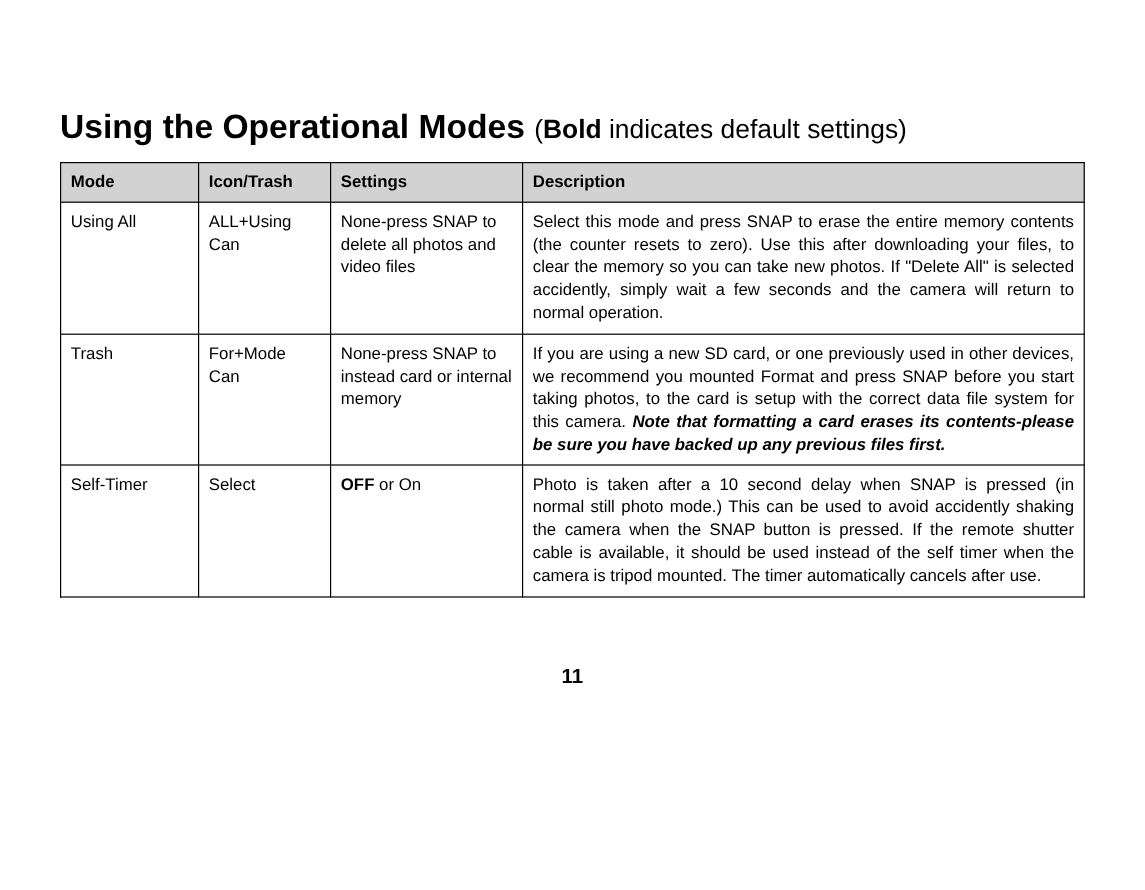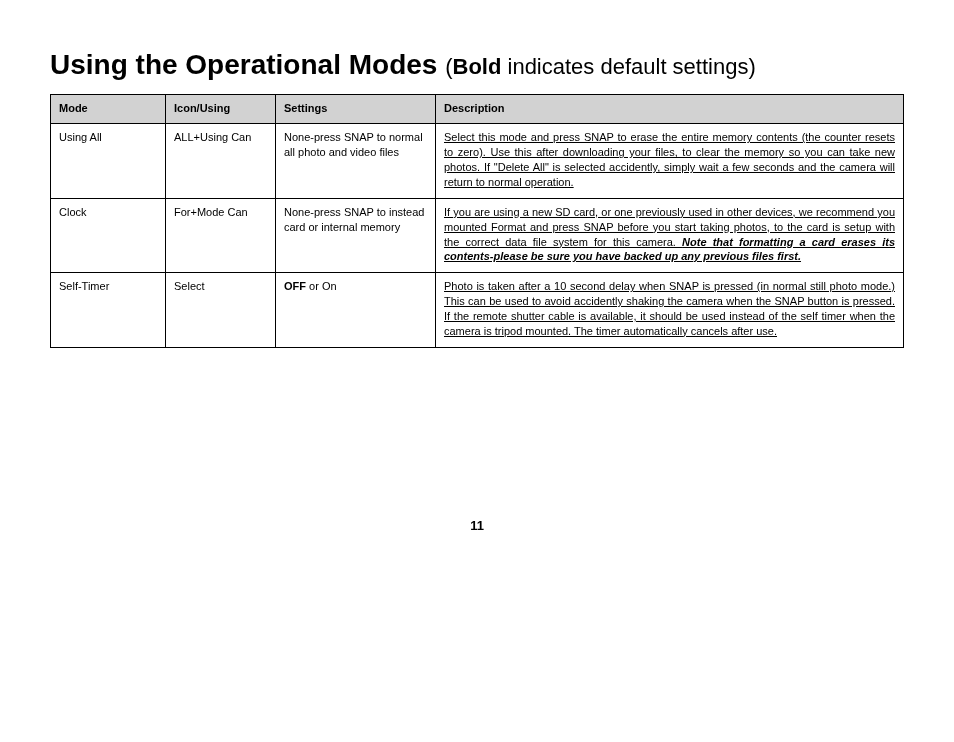--- a/index.html
+++ b/index.html
@@ -8,20 +8,21 @@
     background: #fff;
     font-family: "Segoe UI", "Helvetica Neue", Arial, sans-serif;
     color: #000;
   }
   .page {
     width: 954px;
     height: 551px;
     box-sizing: border-box;
     padding: 48px 50px 0 50px;
     position: relative;
+    margin-top: 41px;
   }
   .title-line {
     font-size: 28px;
     margin: 0 0 12px 0;
     line-height: 1.2;
   }
   .title-strong {
     font-weight: 700;
   }
   .title-note {
@@ -37,42 +38,41 @@
     table-layout: fixed;
   }
   table.modes col.c1 { width: 115px; }
   table.modes col.c2 { width: 110px; }
   table.modes col.c3 { width: 160px; }
   table.modes col.c4 { }
   table.modes th, table.modes td {
     border: 1px solid #000;
     padding: 6px 8px 8px 8px;
     vertical-align: top;
-    font-size: 11px;
+    font-size: 14px;
     line-height: 1.35;
   }
   table.modes th {
     background: #d2d2d2;
     text-align: left;
     font-weight: 700;
   }
   .justify {
     text-align: justify;
-    text-decoration: underline;
   }
   .b { font-weight: 700; }
   .bi { font-weight: 700; font-style: italic; }
   .page-number {
     position: absolute;
     bottom: 18px;
     left: 0;
     width: 100%;
     text-align: center;
     font-weight: 700;
-    font-size: 13px;
+    font-size: 17px;
   }
 </style>
 </head>
 <body>
 
 <div class="page">
 
   <h1 class="title-line">
     <span class="title-strong">Using the Operational Modes</span>
     <span class="title-note">
@@ -83,36 +83,36 @@
   <table class="modes">
     <colgroup>
       <col class="c1">
         <col class="c2">
         <col class="c3">
         <col class="c4">
     </colgroup>
     <thead>
       <tr>
         <th>Mode</th>
-        <th>Icon/Using</th>
+        <th>Icon/Trash</th>
         <th>Settings</th>
         <th>Description</th>
       </tr>
     </thead>
     <tbody>
 
       <tr>
         <td>Using All</td>
         <td>ALL+Using Can</td>
-        <td>None-press SNAP to normal all photo and video files</td>
+        <td>None-press SNAP to delete all photos and video files</td>
         <td class="justify">Select this mode and press SNAP to erase the entire memory contents (the counter resets to zero). Use this after downloading your files, to clear the memory so you can take new photos. If "Delete All" is selected accidently, simply wait a few seconds and the camera will return to normal operation.</td>
       </tr>
 
       <tr>
-        <td>Clock</td>
+        <td>Trash</td>
         <td>For+Mode Can</td>
         <td>None-press SNAP to instead card or internal memory</td>
         <td class="justify">
           <span>If you are using a new SD card, or one previously used in other devices, we recommend you mounted Format and press SNAP before you start taking photos, to the card is setup with the correct data file system for this camera. </span><span class="bi">Note that formatting a card erases its contents-please be sure you have backed up any previous files first.</span>
         </td>
       </tr>
 
       <tr>
         <td>Self-Timer</td>
         <td>Select</td>

